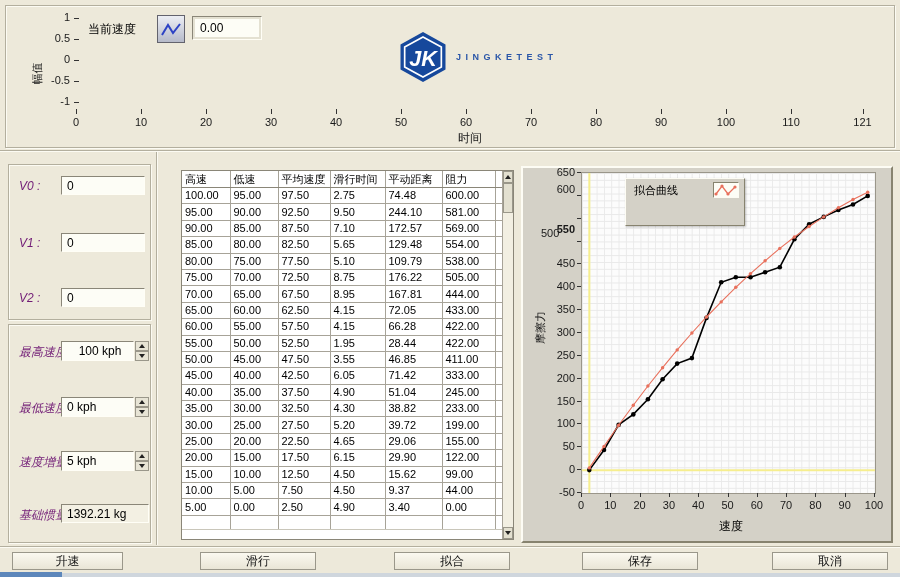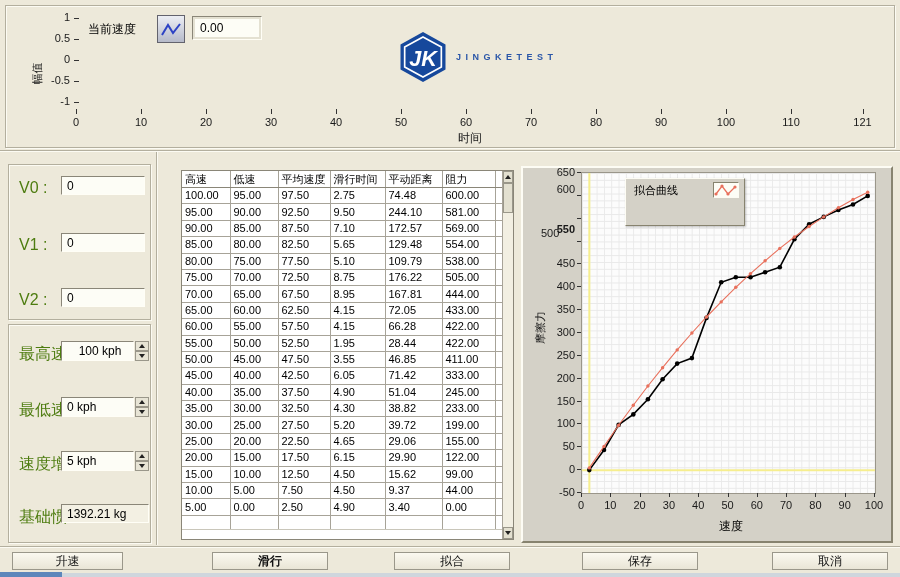--- a/index.html
+++ b/index.html
@@ -33,21 +33,21 @@
   #cur-speed-display{left:192px;top:16px;width:70px;height:24px;position:absolute;
     border:1px solid;border-color:#8a8678 #fffef6 #fffef6 #8a8678;background:#e4e1d2;padding:2px;box-sizing:border-box;}
   #cur-speed-display .inner{width:100%;height:100%;background:#fdfdf6;display:flex;align-items:center;padding-left:5px;box-sizing:border-box;}
   #logo{left:398px;top:30px;position:absolute;display:flex;align-items:center;gap:8px;}
   #logo-text{display:flex;flex-direction:column;align-items:flex-start;}
   #logo-title{font-size:22px;font-weight:bold;color:#16489c;letter-spacing:2px;line-height:24px;}
   #logo-sub{font-size:9px;font-weight:bold;color:#2a56a8;letter-spacing:4.5px;line-height:12px;}
   
   #group-v{left:8px;top:164px;width:141px;height:154px;position:absolute;}
   #group-spd{left:8px;top:324px;width:141px;height:217px;position:absolute;}
-  .fld-label{position:absolute;left:10px;font-size:16px;color:#4d7c0f;}
+  .fld-label{position:absolute;left:10px;font-size:12px;color:#701a75;font-style:italic;}
   .fld-input{position:absolute;left:52px;width:84px;height:19px;line-height:19px;
     padding-left:5px;box-sizing:border-box;font-size:12px;}
   .spin-wrap{position:absolute;left:52px;width:88px;height:20px;display:flex;}
   .spin-input{flex:1;height:100%;line-height:18px;padding-left:5px;box-sizing:border-box;font-size:12px;}
   .spin-btns{width:14px;height:100%;display:flex;flex-direction:column;margin-left:1px;}
   .spin-btn{flex:1;background:#e7e4d5;border:1px solid #9a978a;display:flex;align-items:center;justify-content:center;}
   .tri-up{width:0;height:0;border-left:3px solid transparent;border-right:3px solid transparent;border-bottom:4px solid #222;}
   .tri-down{width:0;height:0;border-left:3px solid transparent;border-right:3px solid transparent;border-top:4px solid #222;}
   .fld-display{position:absolute;left:52px;width:88px;height:19px;line-height:19px;
     padding-left:5px;box-sizing:border-box;font-size:12px;background:#f3f0e3;}
@@ -562,19 +562,19 @@
             <circle cx="8" cy="3" r="1.6" fill="#e8705c"></circle>
             <circle cx="14" cy="11" r="1.6" fill="#e8705c"></circle>
             <circle cx="21" cy="4" r="1.6" fill="#e8705c"></circle>
           </svg></div>
     </div>
   </div>
 </div>
 
 <div id="button-bar">
     <div class="cmd-btn" style="left: 12px; width: 111px;">升速</div>
-    <div class="cmd-btn" style="left: 212px; width: 116px; font-weight: bold;">滑行</div>
+    <div class="cmd-btn" style="left: 200px; width: 116px;">滑行</div>
     <div class="cmd-btn" style="left: 394px; width: 116px;">拟合</div>
     <div class="cmd-btn" style="left: 582px; width: 116px;">保存</div>
     <div class="cmd-btn" style="left: 772px; width: 116px;">取消</div>
   </div>
 <div id="bottom-strip"></div>
 <div id="bottom-strip-blue"></div>
 
 </body></html>

